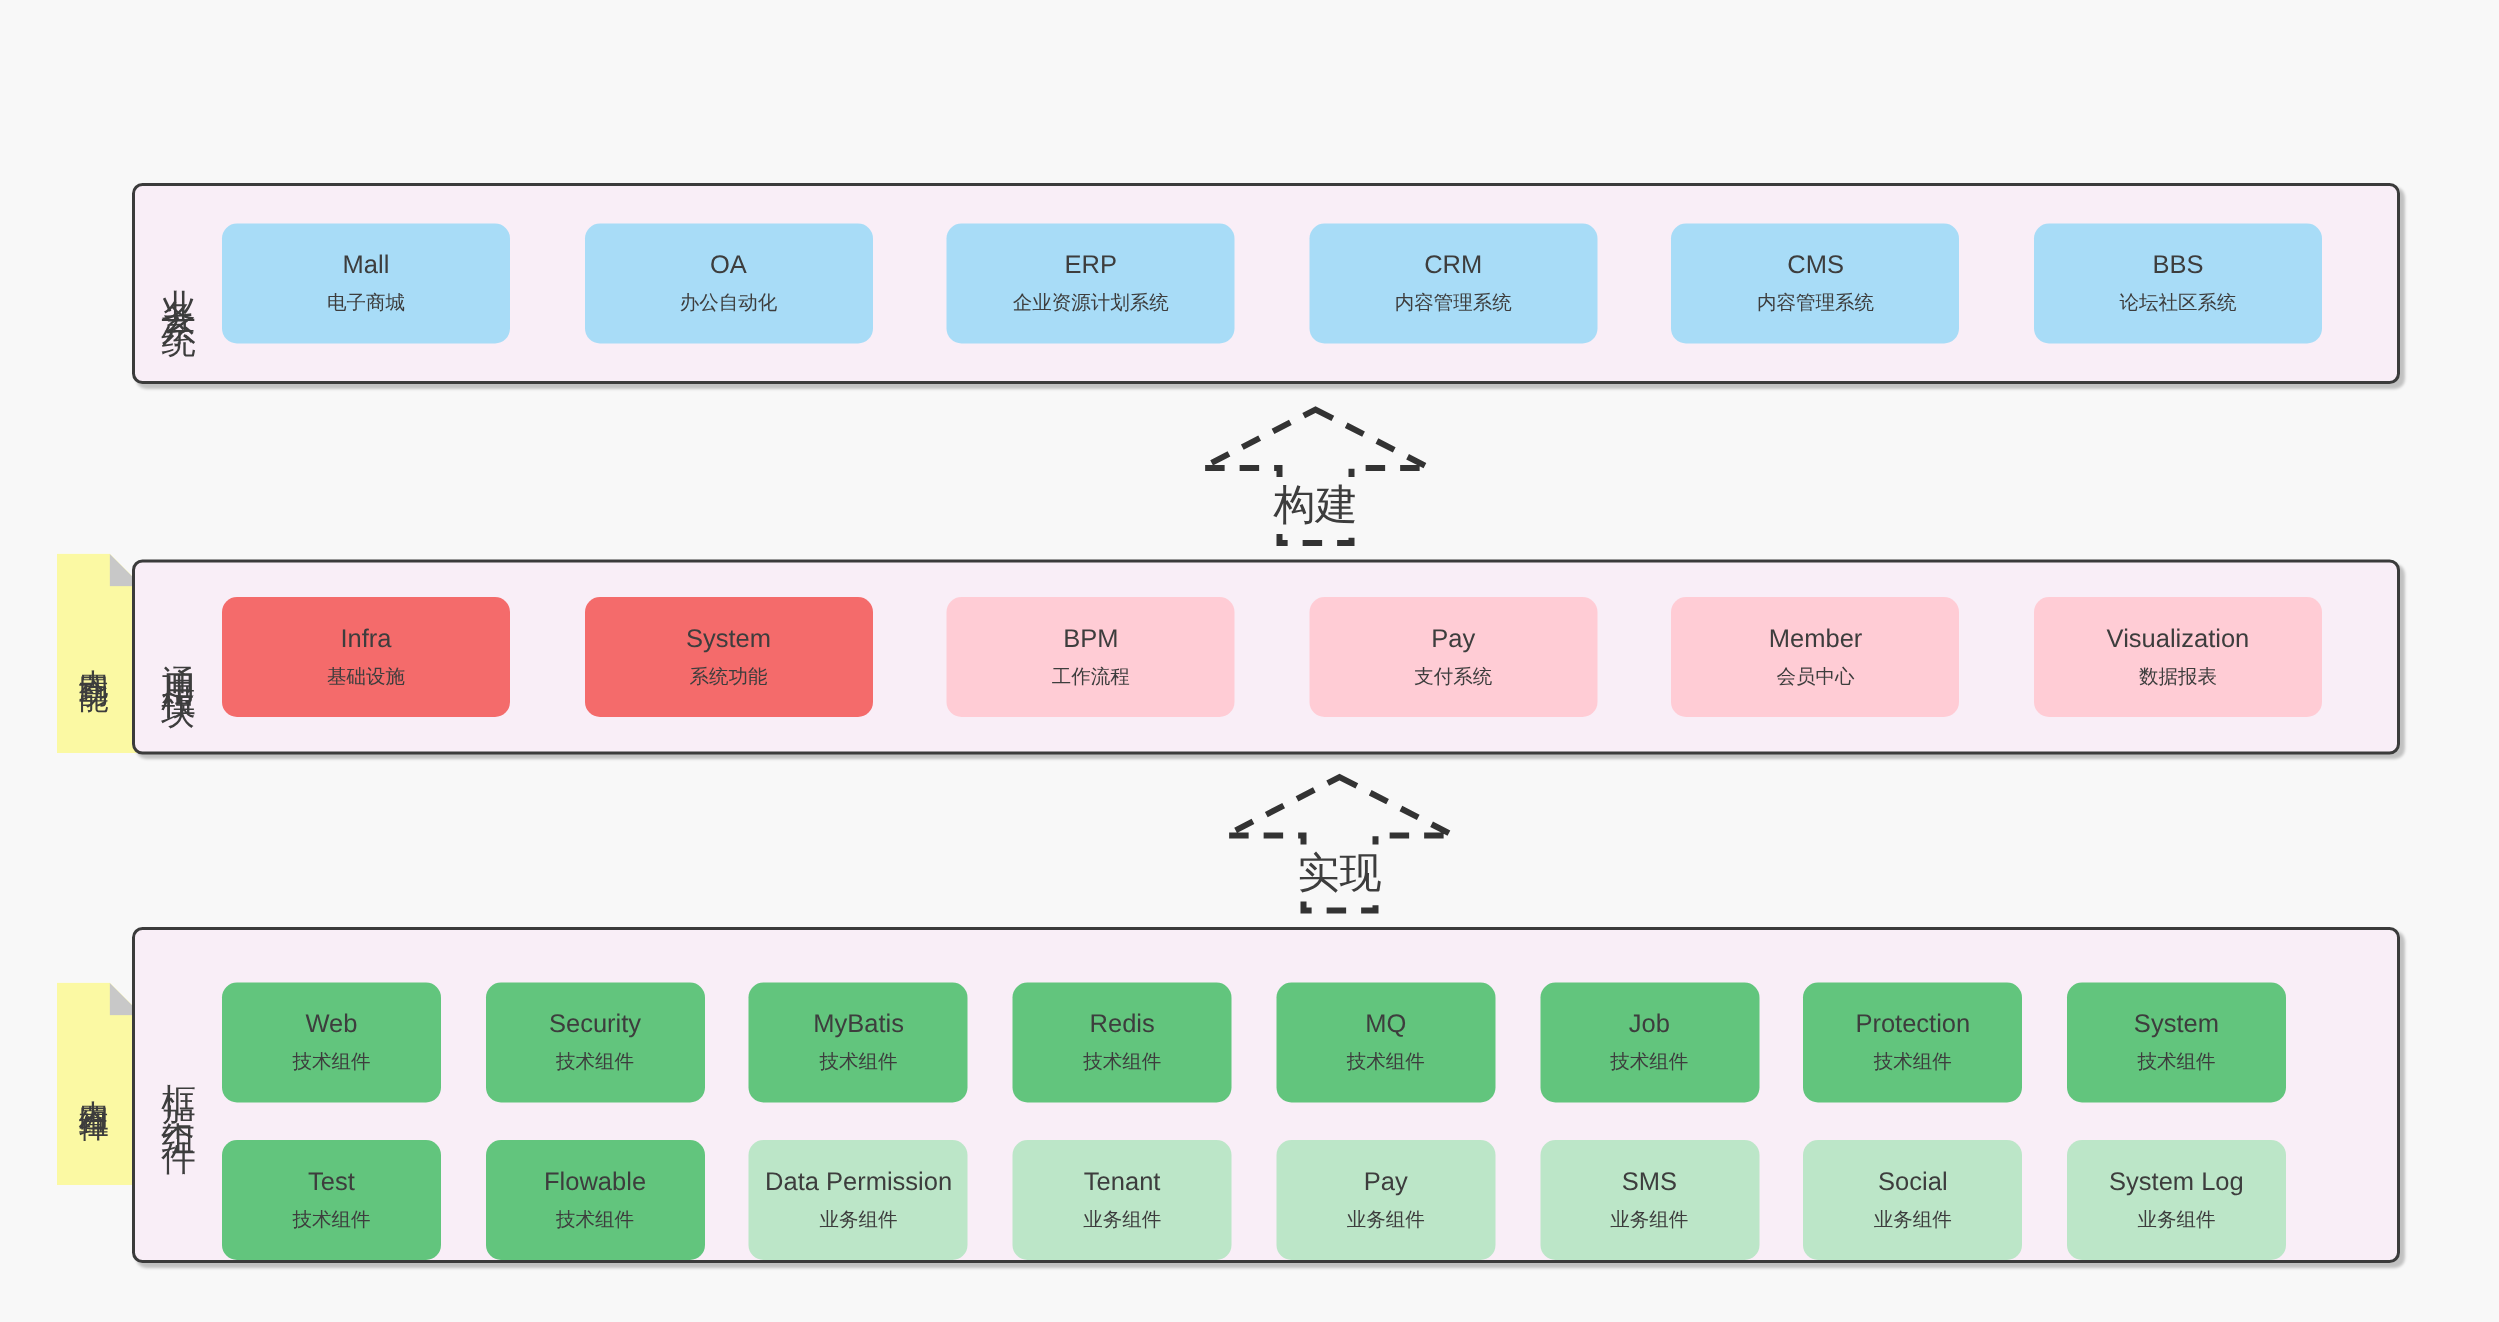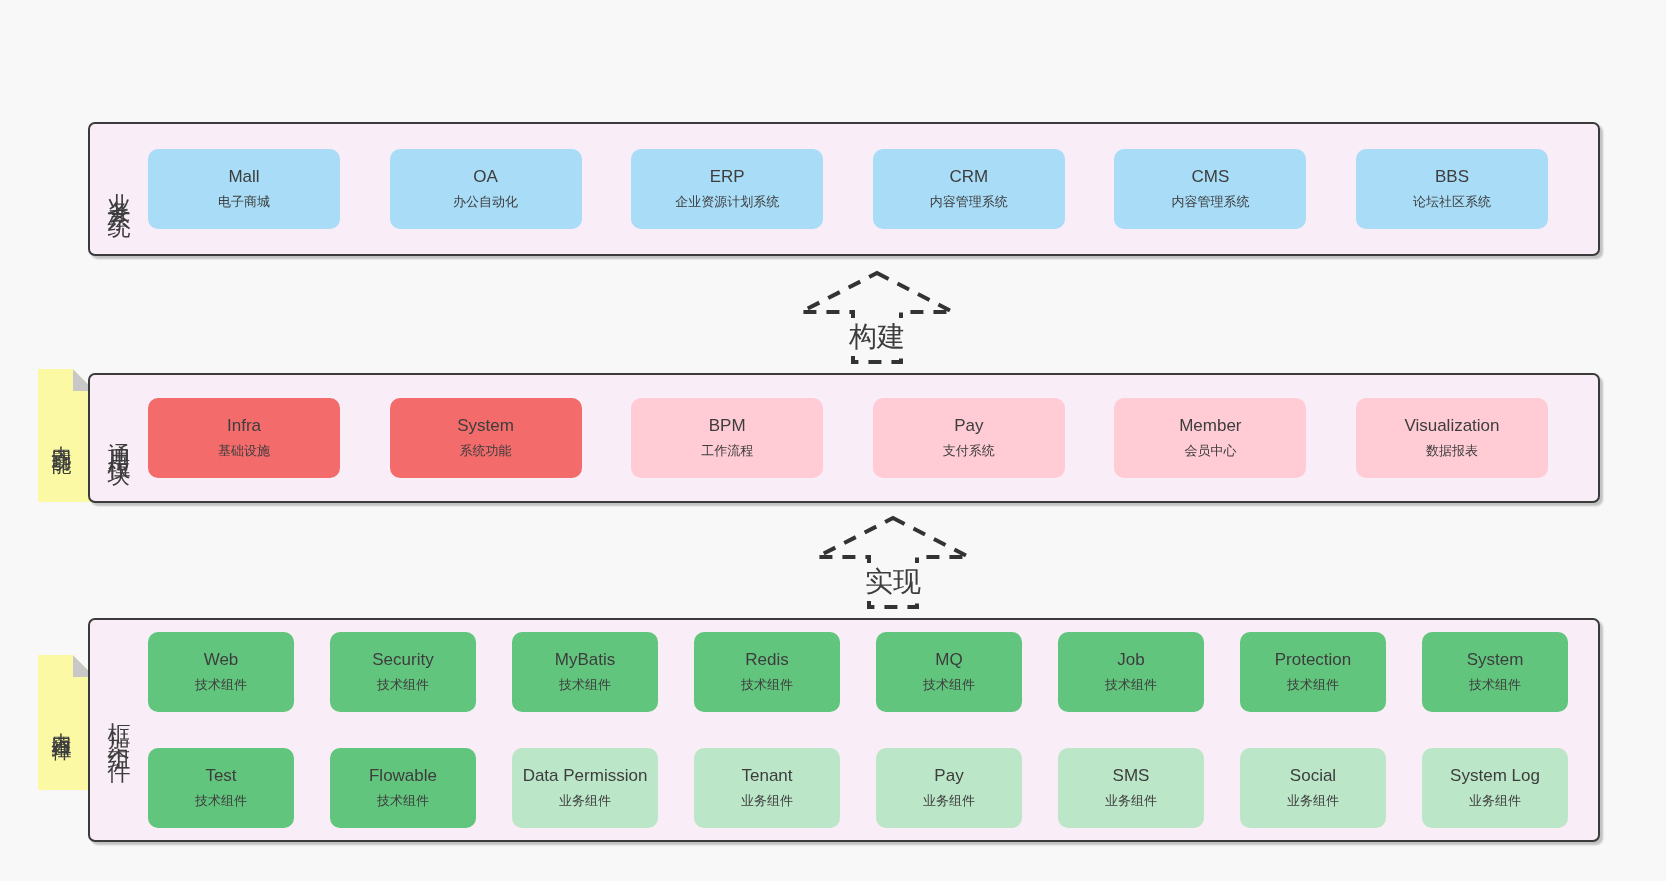--- a/index.html
+++ b/index.html
@@ -15,21 +15,21 @@
 
   .panel{position:absolute;left:88px;width:1512px;background:var(--panel-bg);
     border:2px solid var(--panel-border);border-radius:7px;
     box-shadow:3px 3px 2px rgba(0,0,0,.22);display:flex;z-index:1}
   .panel-label{flex:0 0 58px;display:flex;align-items:center;justify-content:center}
   .vlabel{writing-mode:vertical-lr;text-orientation:upright;font-size:23px;
     letter-spacing:7px;color:var(--text);line-height:1}
   .vlabel.spread{letter-spacing:13px}
 
   .row{flex:1;display:flex;align-items:center;justify-content:space-between;padding-right:50px}
-  .col{flex:1;display:flex;flex-direction:column;justify-content:center;gap:36px;padding-right:30px}
+  .col{flex:1;display:flex;flex-direction:column;justify-content:flex-end;gap:25px;padding-right:74px}
   .col .row{flex:0 0 auto;padding-right:0}
 
   .box{display:flex;flex-direction:column;align-items:center;justify-content:center;
     border-radius:10px;text-align:center;padding:2px 4px}
   .box-wide{width:192px;height:80px}
   .box-narrow{width:146px;height:80px}
   .blue{background:var(--blue)} .red{background:var(--red)} .pink{background:var(--pink)}
   .green{background:var(--green)} .green-light{background:var(--green-light)}
   .box-name{font-size:17px;line-height:25px;color:var(--text)}
   .box-desc{font-size:13px;line-height:25px;color:var(--text)}

